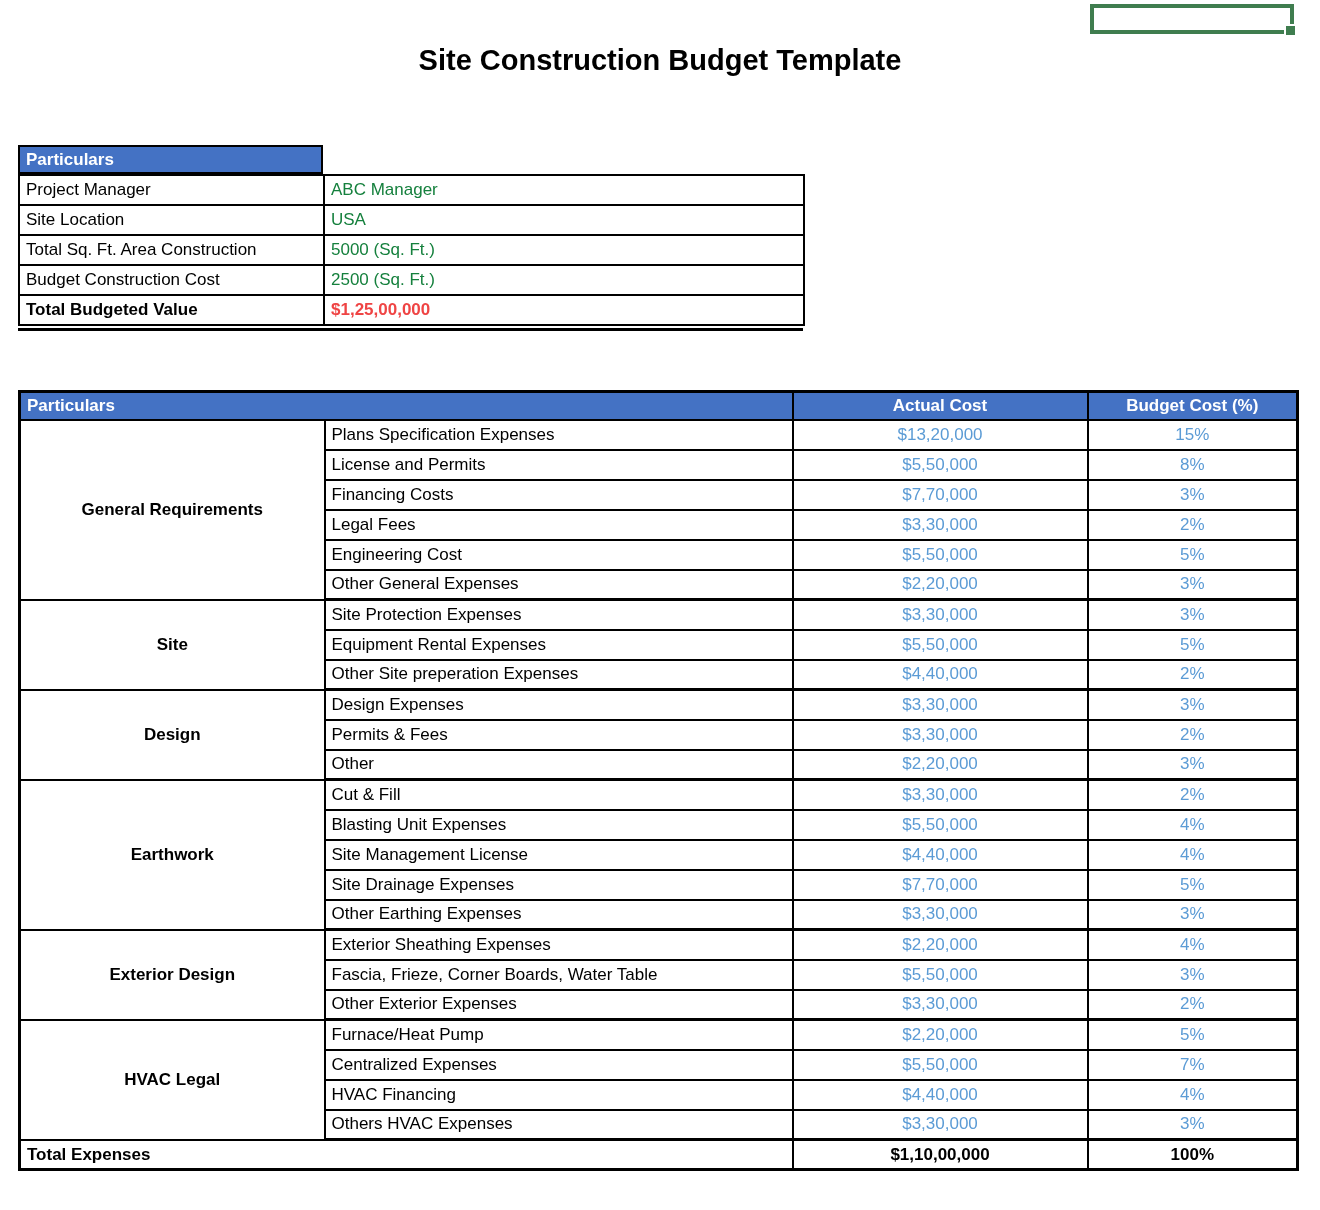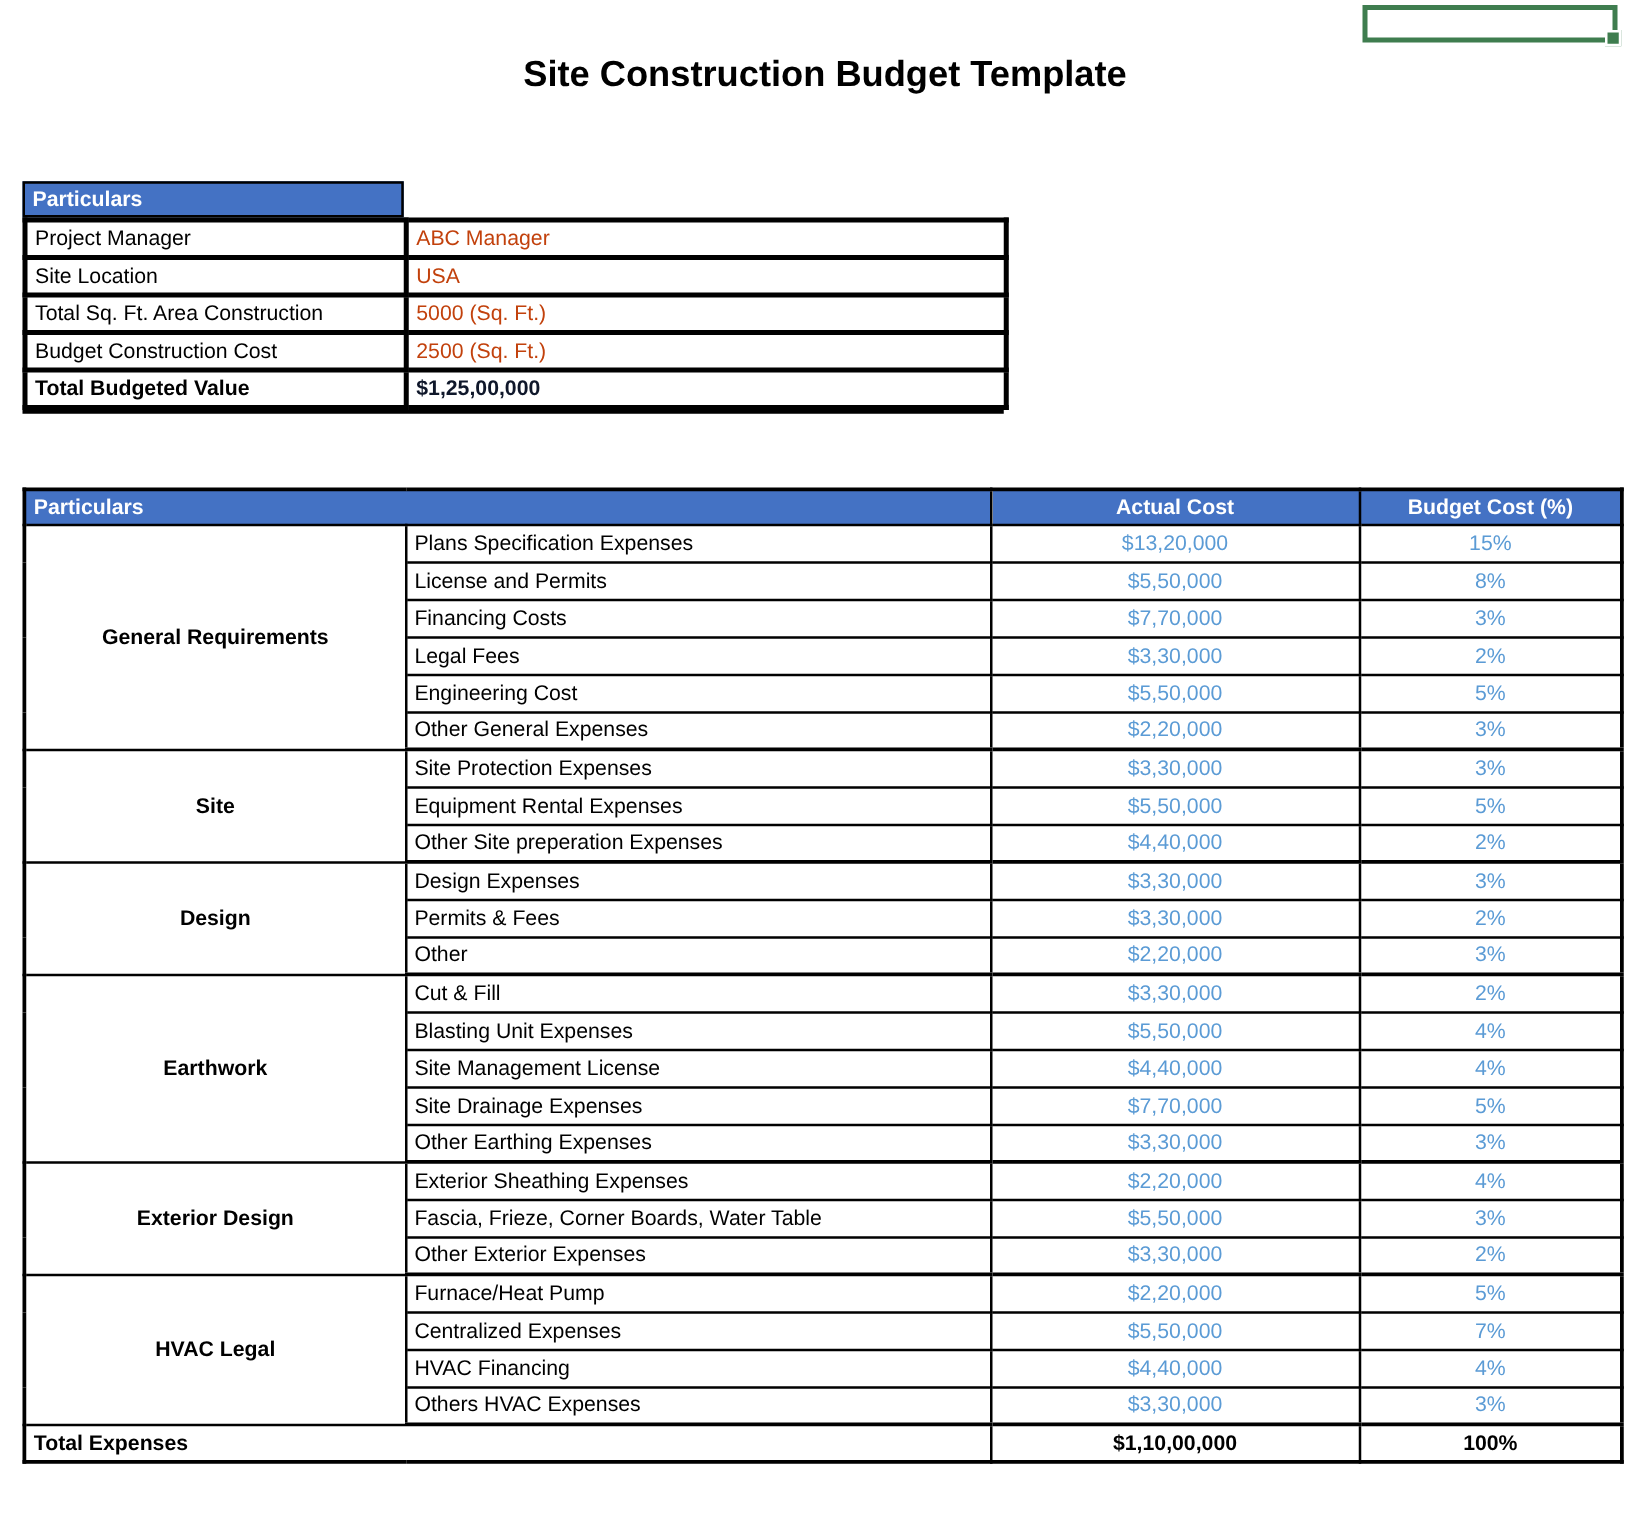--- a/index.html
+++ b/index.html
@@ -56,30 +56,30 @@
   }
   table.info {
     position: absolute;
     left: 18px; top: 174px;
     width: 785px;
     border-collapse: collapse;
     table-layout: fixed;
     font-size: 17px;
   }
   table.info td {
-    border: 4px solid #000000;
+    border: 2px solid #000000;
     height: 30px;
     padding: 0 6px;
     box-sizing: border-box;
     white-space: nowrap;
     overflow: hidden;
   }
-  table.info td.val { color: #c2410c; }
+  table.info td.val { color: #15803d; }
   table.info tr.total td { font-weight: bold; }
-  table.info tr.total td.val { color: #0f172a; margin-left: 47px; }
+  table.info tr.total td.val { color: #ef4444; margin-left: 47px; }
   .info-underline {
     position: absolute;
     left: 18px; top: 328px;
     width: 785px; height: 0;
     border-top: 3px solid #000;
   }
 
   
   table.main {
     position: absolute;

